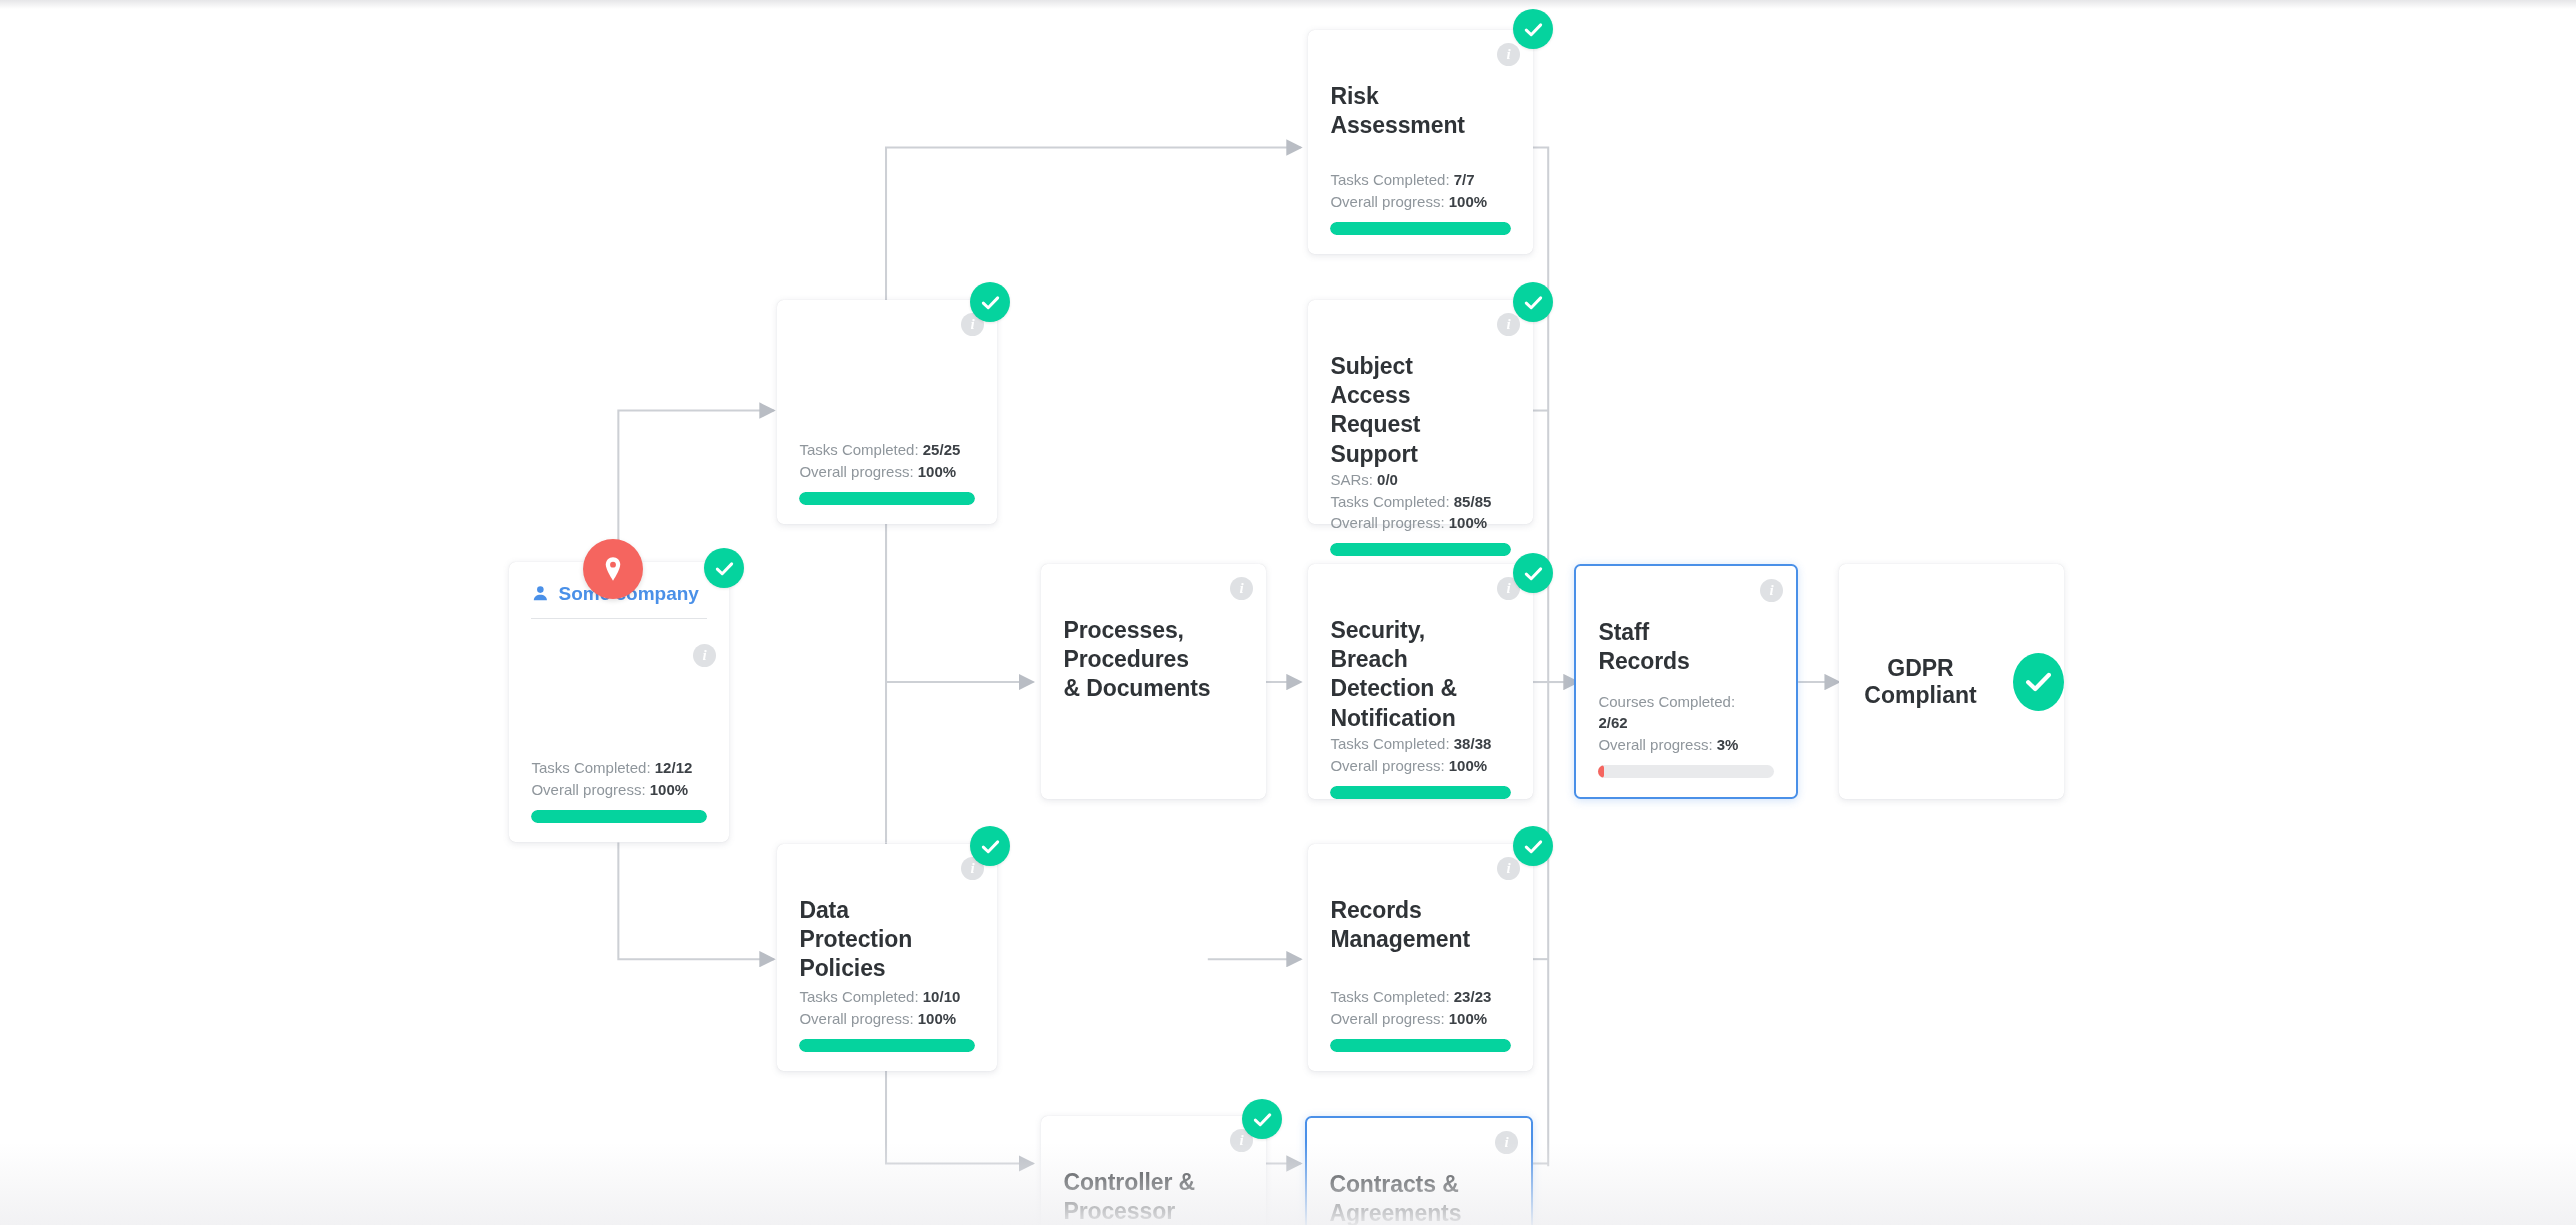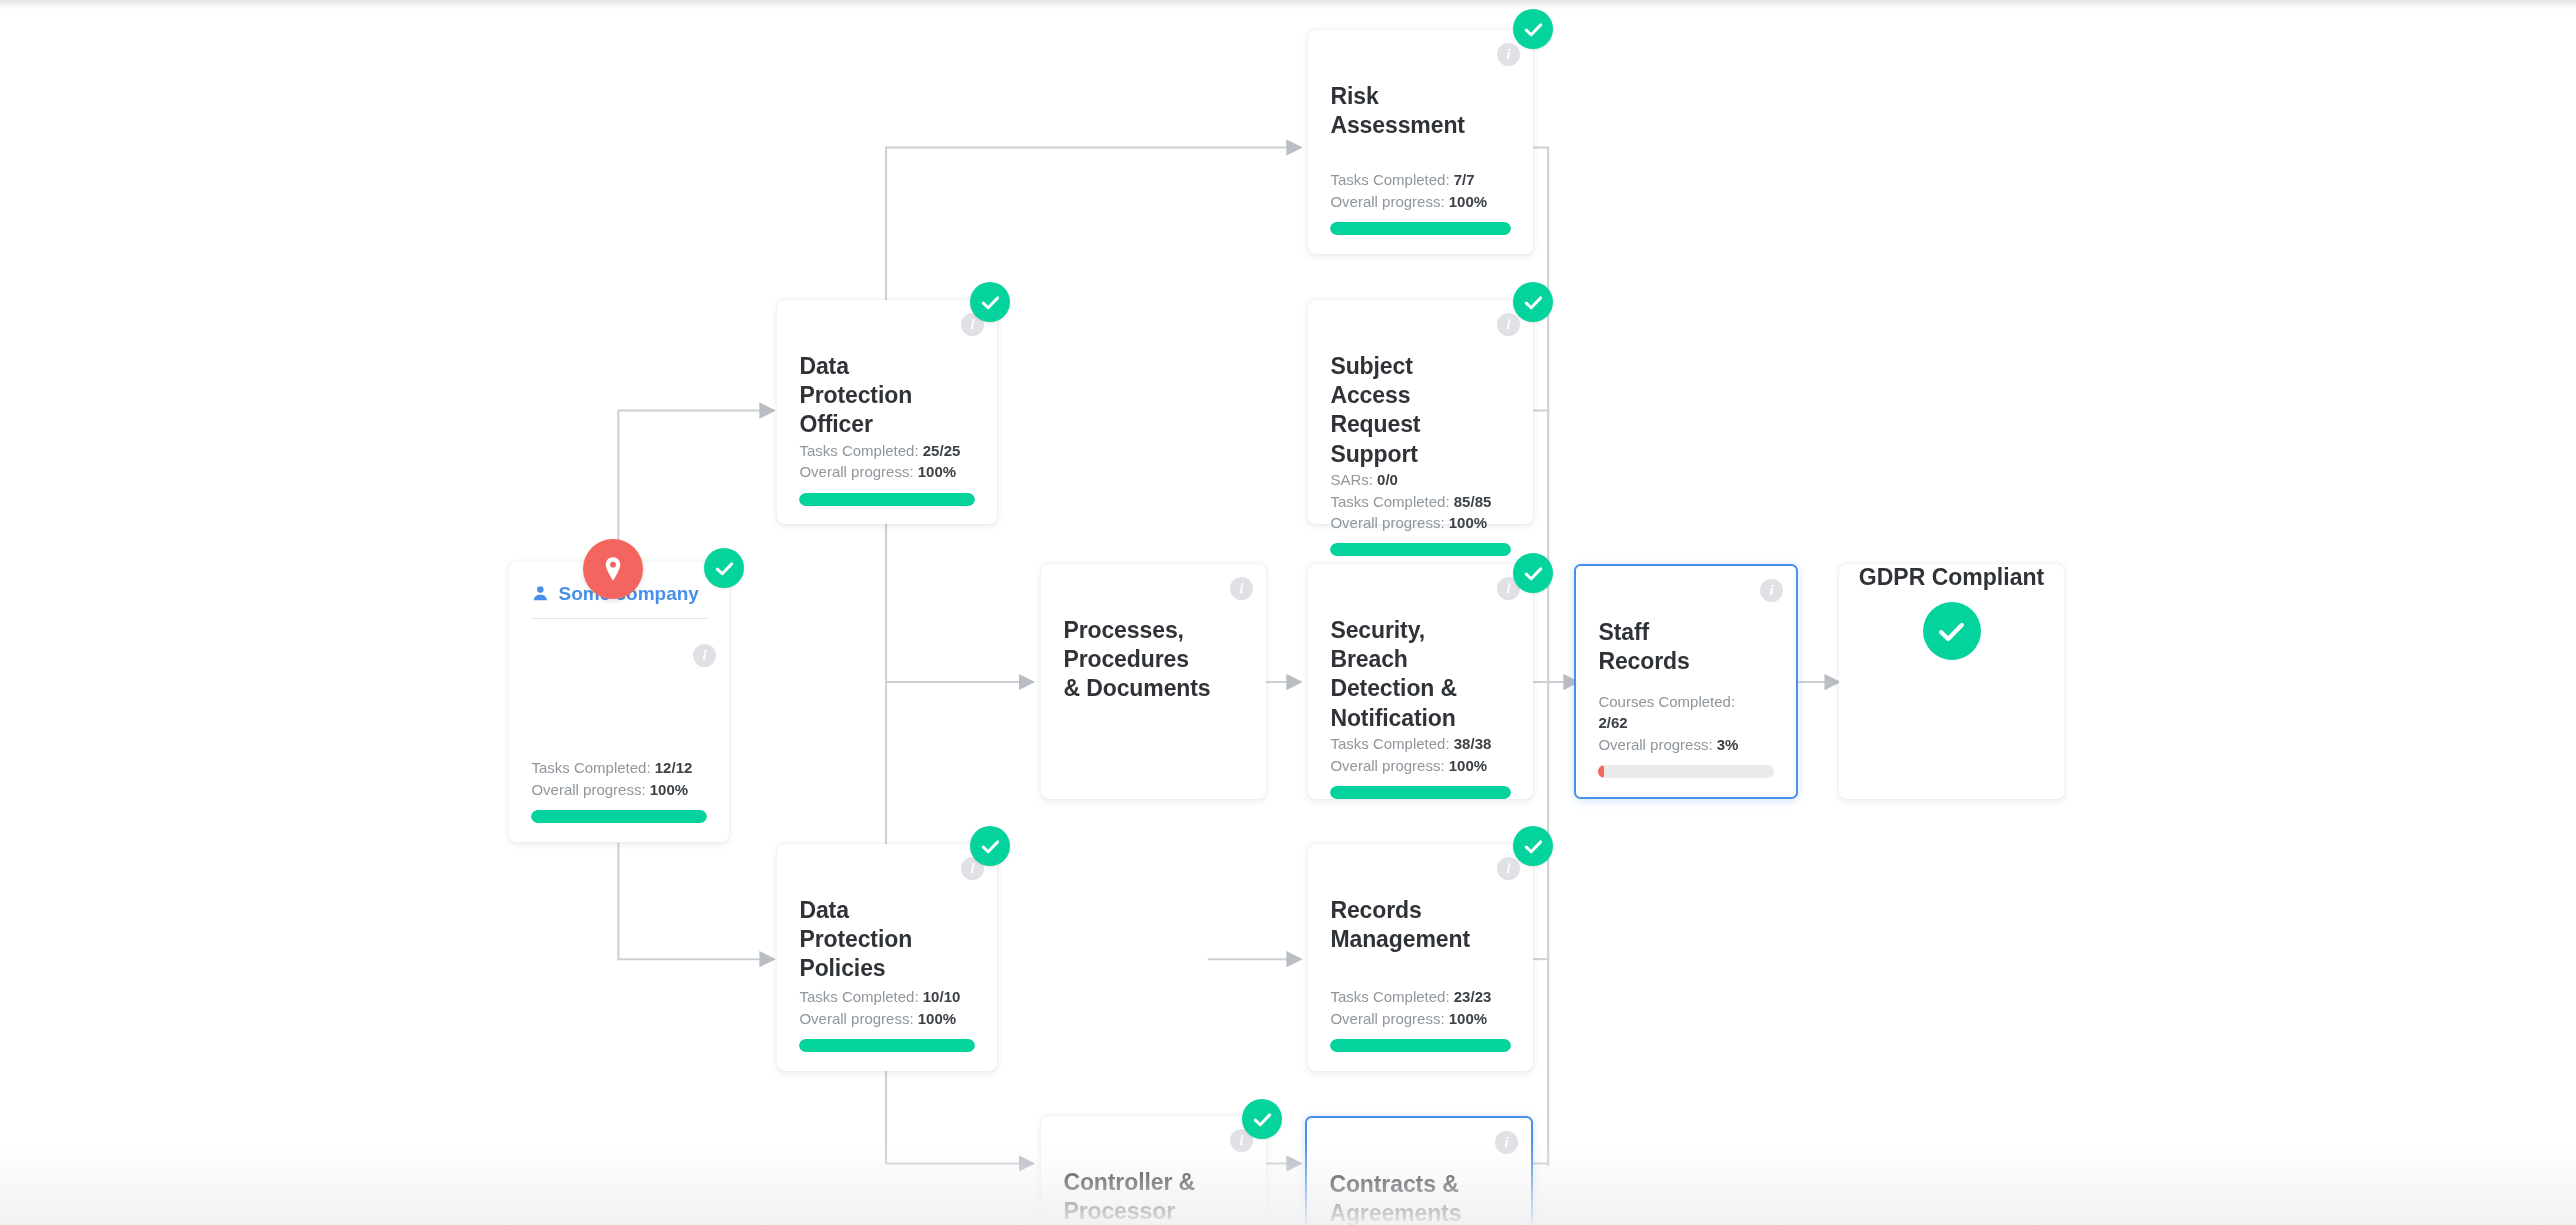--- a/index.html
+++ b/index.html
@@ -131,21 +131,21 @@
     white-space: nowrap;
   }
   .divider {
     height: 0.9px; background: #e2e4e7;
     margin: 0 0 17px 0;
   }
 
   
   .terminal-inner {
     width: 100%; height: 100%;
-    display: flex; flex-direction: column;
+    display: flex; flex-direction: row;
     align-items: center; 
     gap: 11px;
   }
   .terminal-title {
     font-size: 23px; font-weight: bold; color: #2f3337;
     text-align: center;
   }
   .terminal-check {
     width: 58px; height: 58px; border-radius: 50%;
     background: #05d39e;
@@ -260,21 +260,20 @@
   </div>
 
   <div class="check-badge" style="left:970px; top:282px;">
     <svg viewBox="0 0 24 24" aria-hidden="true">
         <path d="M4.5 12.6 L9.6 17.5 L19.5 7.2" fill="none" stroke="#ffffff" stroke-width="3.1" stroke-linecap="round" stroke-linejoin="round"></path>
       </svg>
   </div>
   <div class="node" style="left:777px; top:300px; width:220px; height:224px;">
     <div class="node-inner">
       <div class="info-badge">i</div>
-      <div class="node-title">Data Protection Officer</div>
       <div class="node-stats">
         <div class="stat-line">
           <span>Tasks Completed:</span> <b>25/25</b>
         </div>
         <div class="stat-line">
           <span>Overall progress:</span> <b>100%</b>
         </div>
         <div class="progress-track">
           <div class="progress-fill" style="width:100%"></div>
         </div>

